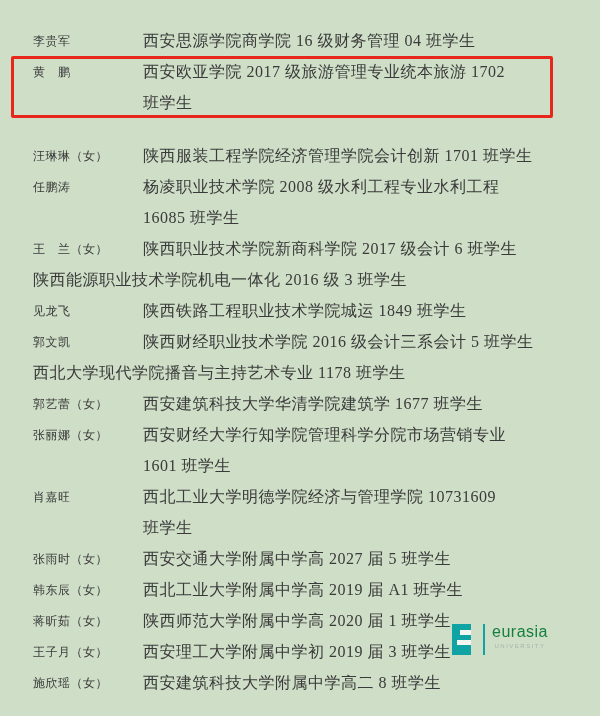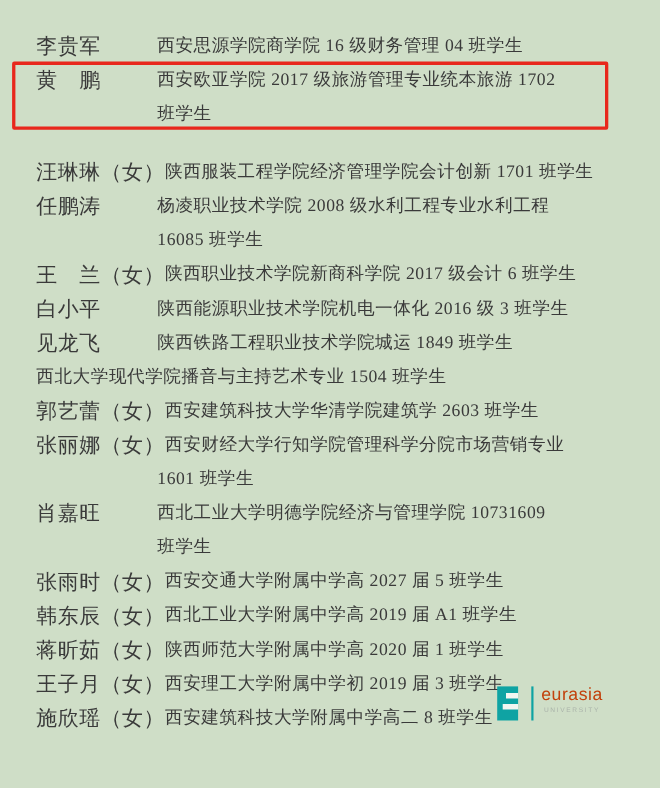--- a/index.html
+++ b/index.html
@@ -29,21 +29,21 @@
   }
   .line {
     display: flex;
     align-items: center;
     height: 31px;
     white-space: nowrap;
   }
   .name {
     flex: 0 0 auto;
     min-width: 110px;
-    font-size: 19px;
+    font-size: 12px;
     letter-spacing: 0.5px;
   }
   .desc {
     flex: 0 0 auto;
     font-size: 16px;
     letter-spacing: 0.5px;
   }
   .highlight-box {
     position: absolute;
     left: 11px;
@@ -140,39 +140,44 @@
       </div>
     </div>
     <div class="row">
       <div class="line">
         <span class="name">王　兰（女）</span>
         <span class="desc">陕西职业技术学院新商科学院 2017 级会计 6 班学生</span>
       </div>
     </div>
     <div class="row">
       <div class="line">
-        <span class="name">白小平</span>
         <span class="desc">陕西能源职业技术学院机电一体化 2016 级 3 班学生</span>
       </div>
     </div>
     <div class="row">
       <div class="line">
         <span class="name">见龙飞</span>
         <span class="desc">陕西铁路工程职业技术学院城运 1849 班学生</span>
       </div>
     </div>
     <div class="row">
       <div class="line">
-        <span class="desc">西北大学现代学院播音与主持艺术专业 1504 班学生</span>
+        <span class="name">郭文凯</span>
+        <span class="desc">陕西财经职业技术学院 2016 级会计三系会计 5 班学生</span>
+      </div>
+    </div>
+    <div class="row">
+      <div class="line">
+        <span class="desc">西北大学现代学院播音与主持艺术专业 1178 班学生</span>
       </div>
     </div>
     <div class="row">
       <div class="line">
         <span class="name">郭艺蕾（女）</span>
-        <span class="desc">西安建筑科技大学华清学院建筑学 2603 班学生</span>
+        <span class="desc">西安建筑科技大学华清学院建筑学 1677 班学生</span>
       </div>
     </div>
     <div class="row">
       <div class="line">
         <span class="name">张丽娜（女）</span>
         <span class="desc">西安财经大学行知学院管理科学分院市场营销专业</span>
       </div>
       <div class="line">
         <span class="name"></span>
         <span class="desc">1601 班学生</span>
@@ -222,16 +227,16 @@
 
 <div class="highlight-box" style="border-color: rgb(232, 39, 28);"></div>
 
 <div class="watermark">
   <div class="wm-e" style="background: rgb(15, 163, 163);">
     <span class="notch n1"></span>
     <span class="notch n2"></span>
   </div>
   <div class="wm-divider" style="background: rgb(15, 163, 163);"></div>
   <div class="wm-text">
-    <div class="wm-brand" style="color: #c2410c;">eurasia</div>
+    <div class="wm-brand" style="color: #15803d;">eurasia</div>
     <div class="wm-sub" style="color: rgb(170, 179, 170);">UNIVERSITY</div>
   </div>
 </div>
 
 </body></html>

